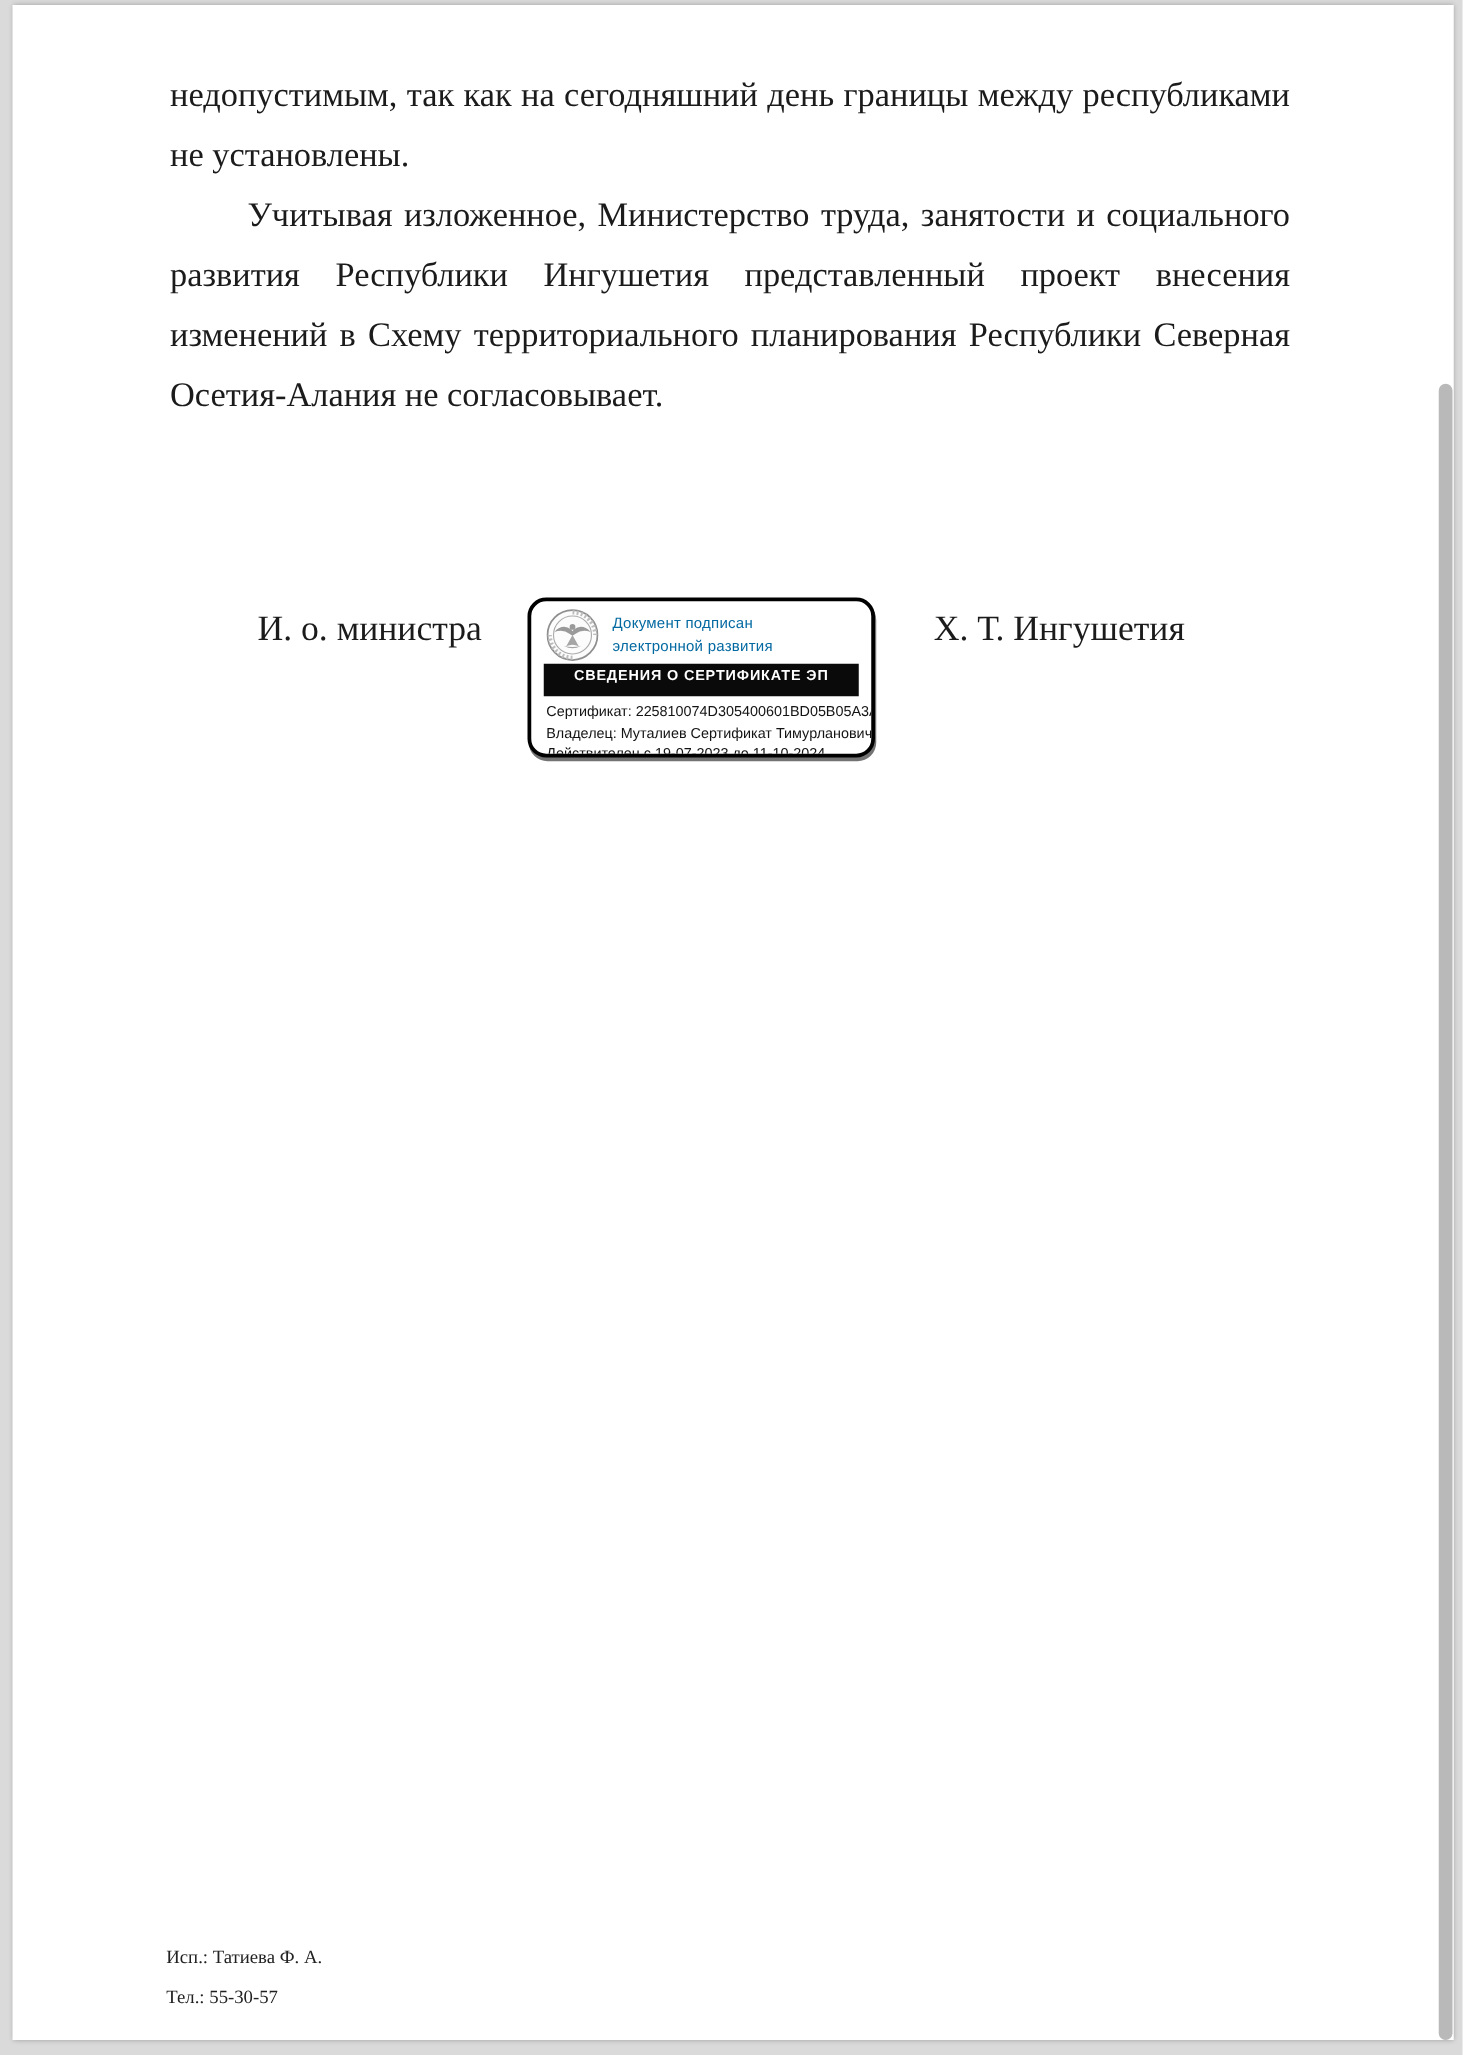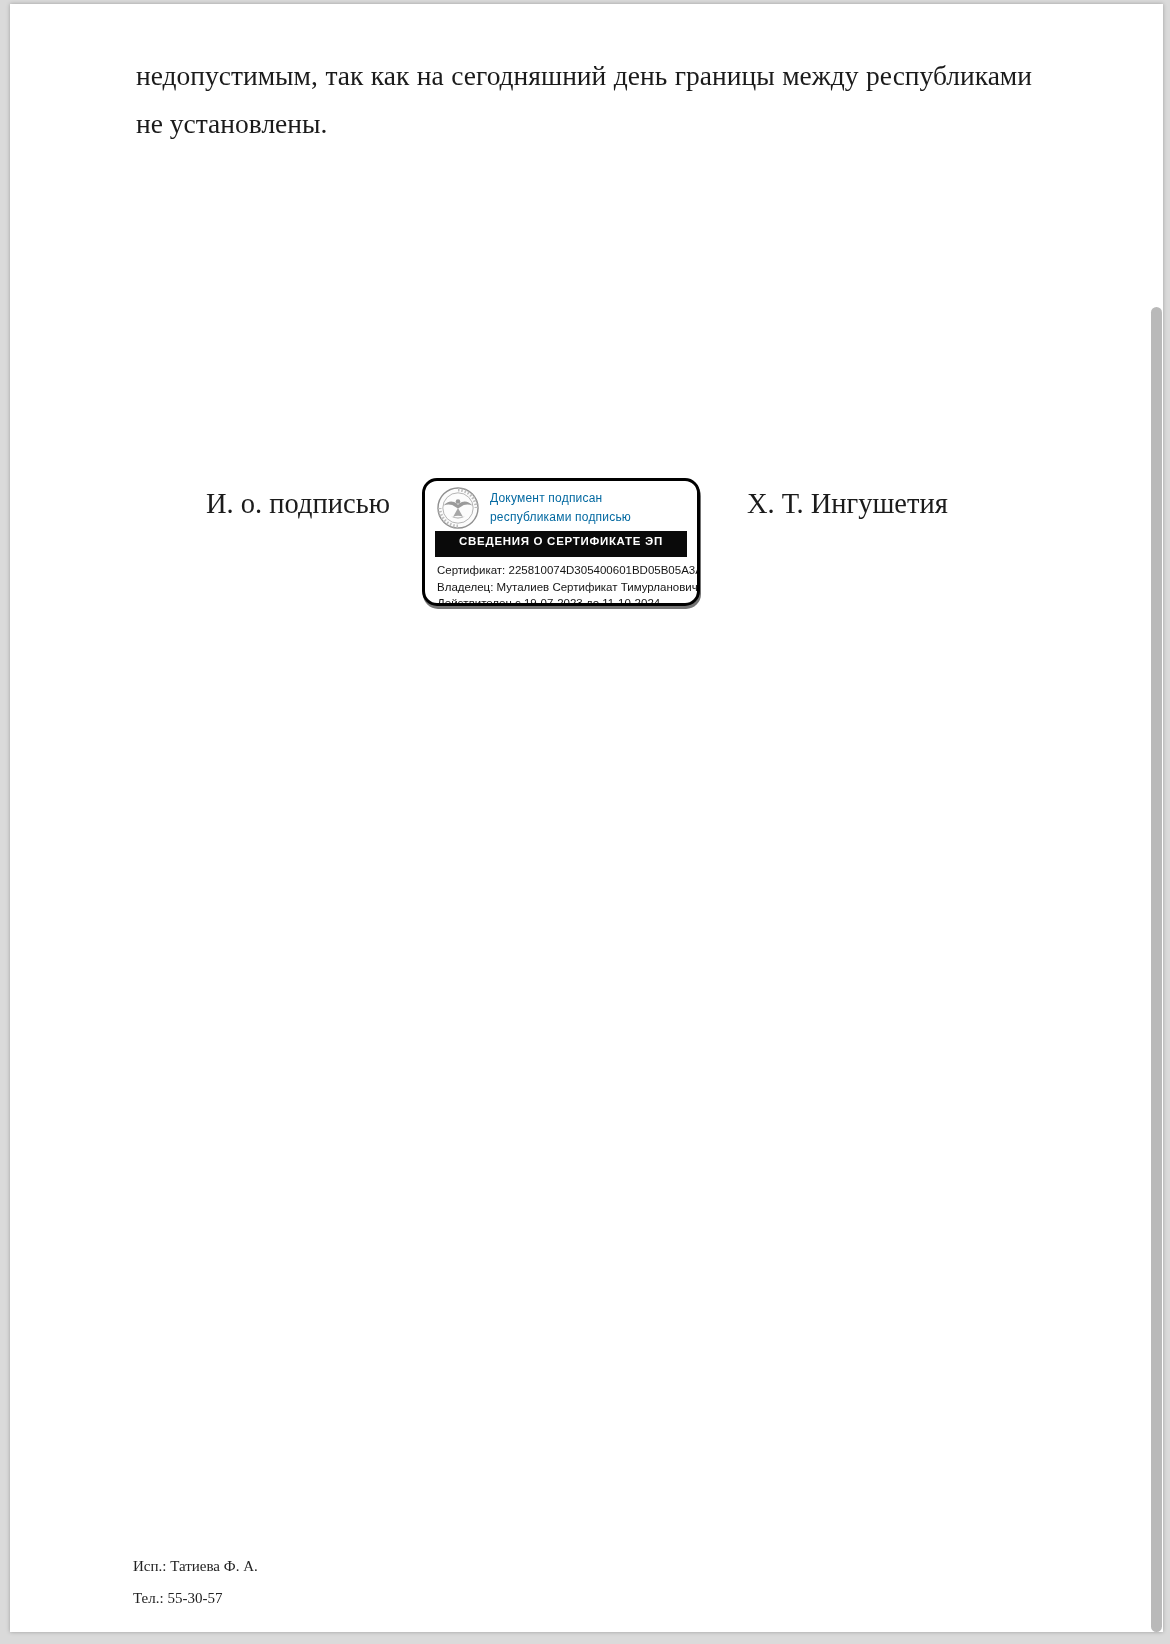--- a/index.html
+++ b/index.html
@@ -121,39 +121,40 @@
     z-index:5;
   }
 </style>
 </head>
 <body>
 
 <div class="page">
 
   <div class="doc-text">
     <p>недопустимым, так как на сегодняшний день границы между республиками не установлены.</p>
+    <p class="indented">Учитывая изложенное, Министерство труда, занятости и социального развития Республики Ингушетия представленный проект внесения изменений в Схему территориального планирования Республики Северная Осетия-Алания не согласовывает.</p>
   </div>
 
-  <div class="sign-label">И. о. подписью</div>
+  <div class="sign-label">И. о. министра</div>
 
   <div class="stamp">
     <div class="stamp-head">
       <svg class="emblem" viewBox="0 0 42 42">
         <circle cx="21" cy="21" r="20" fill="#fcfcfc" stroke="#8f8f8f" stroke-width="1.4"></circle>
         <circle cx="21" cy="21" r="15.2" fill="none" stroke="#ababab" stroke-width="0.9"></circle>
         <path d="M21 39.2 A18.2 18.2 0 0 1 2.8 21" fill="none" stroke="#bdbdbd" stroke-width="3.4" stroke-dasharray="1.6 1.8"></path>
         <path d="M21 2.8 A18.2 18.2 0 0 1 39.2 21" fill="none" stroke="#bdbdbd" stroke-width="3.4" stroke-dasharray="1.6 1.8"></path>
         <path d="M6.5 18.5 Q13 11.5 20 16.5 L21 18 L22 16.5 Q29 11.5 35.5 18.5 Q28.5 16 23.5 20 L21 21.5 L18.5 20 Q13.5 16 6.5 18.5 Z" fill="#9a9a9a"></path>
         <circle cx="21" cy="14.5" r="2.3" fill="#9a9a9a"></circle>
         <path d="M21 21 L16 30 Q21 27.5 26 30 Z" fill="#a6a6a6"></path>
         <path d="M14 29.5 Q21 33.5 28 29.5 Q21 31.5 14 29.5 Z" fill="#a6a6a6"></path>
       </svg>
       <div class="stamp-title">
         <div>Документ подписан</div>
-        <div>республиками подписью</div>
+        <div>электронной развития</div>
       </div>
     </div>
     <div class="banner">СВЕДЕНИЯ О СЕРТИФИКАТЕ ЭП</div>
     <div class="cert-lines">
       <div>Сертификат: 225810074D305400601BD05B05A3A861</div>
       <div>Владелец: Муталиев Сертификат Тимурланович</div>
       <div>Действителен с 19-07-2023 до 11-10-2024</div>
     </div>
   </div>
 

